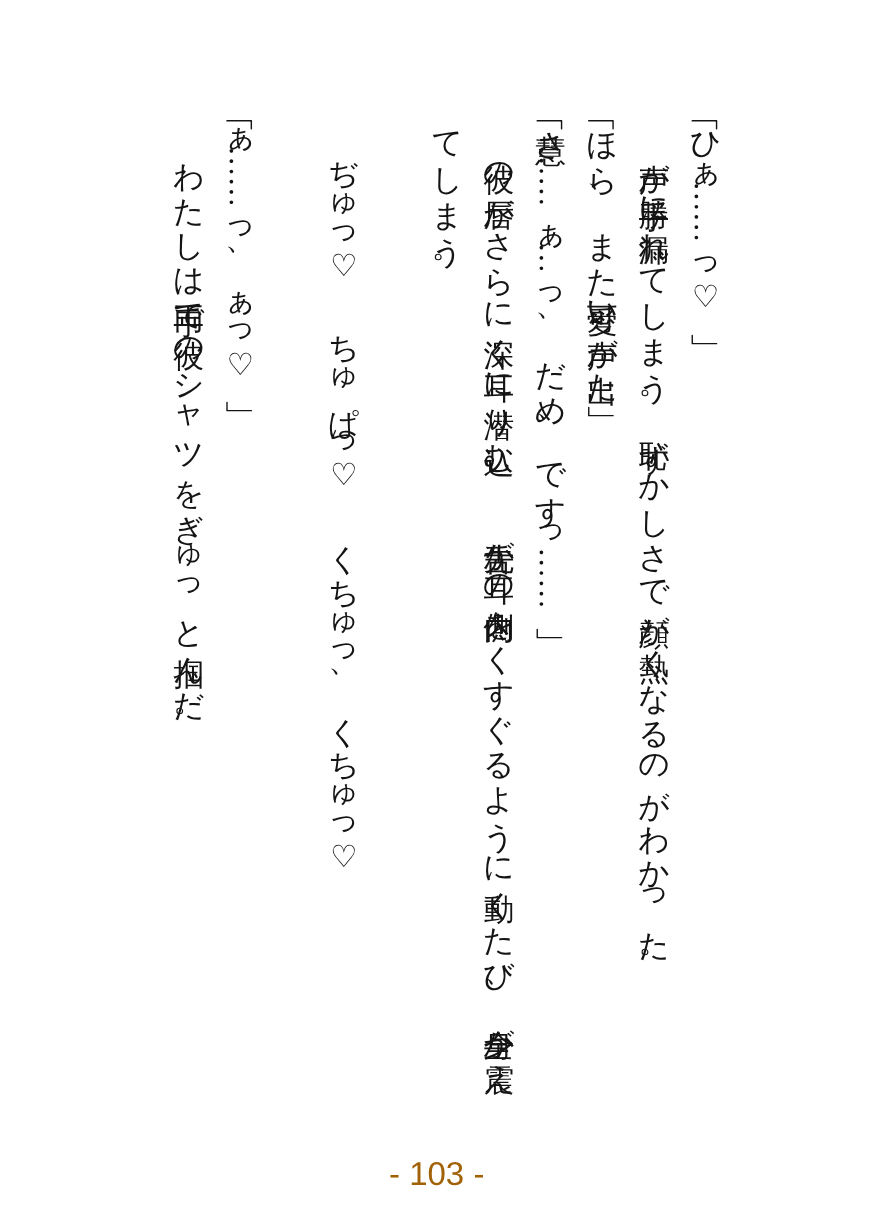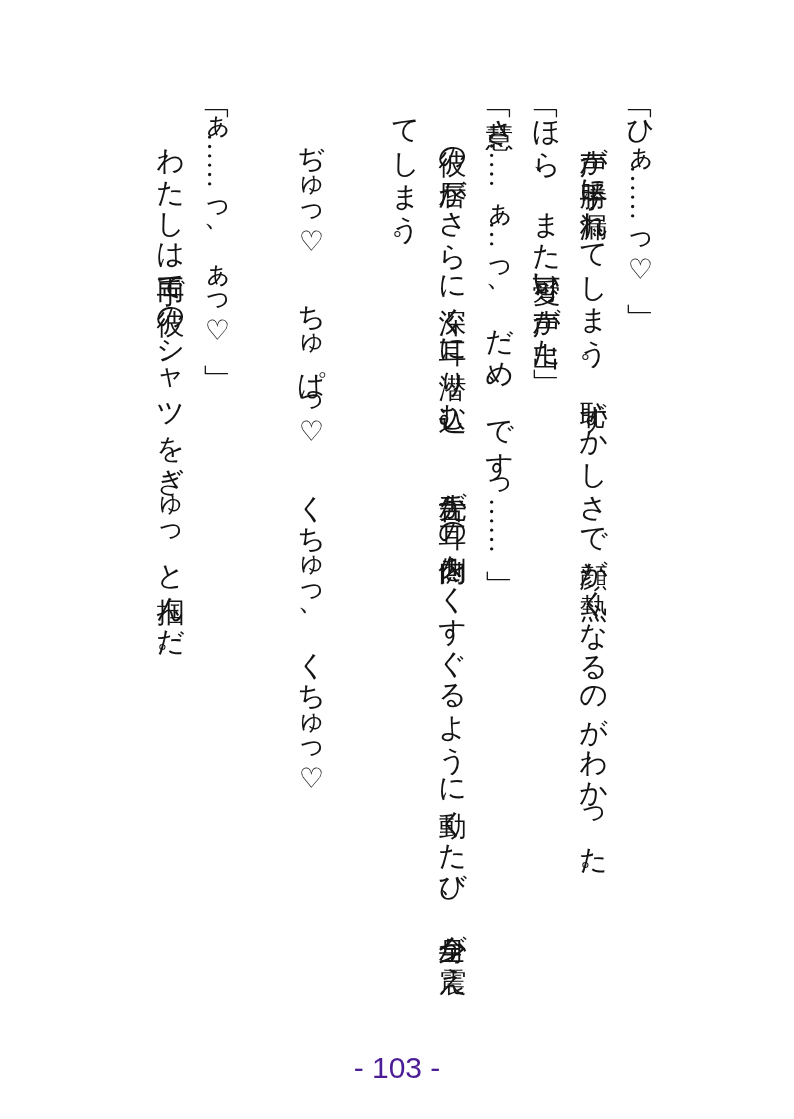--- a/index.html
+++ b/index.html
@@ -38,21 +38,21 @@
     width: 47px; 
   }
   .footer {
     position: absolute;
     left: 0;
     bottom: 34px;
     width: 100%;
     text-align: center;
     font-family: "Liberation Sans", "DejaVu Sans", sans-serif;
     font-size: 30px;
-    color: #4c1d95;
+    color: #a16207;
   }
 </style>
 </head>
 <body>
 
 <div class="page">
 
   <main class="text-area">
     <p class="line">「ひぁ……っ♡」</p>
     <p class="line indent">声が勝手に漏れてしまう。恥ずかしさで顔が熱くなるのがわかった。</p>

